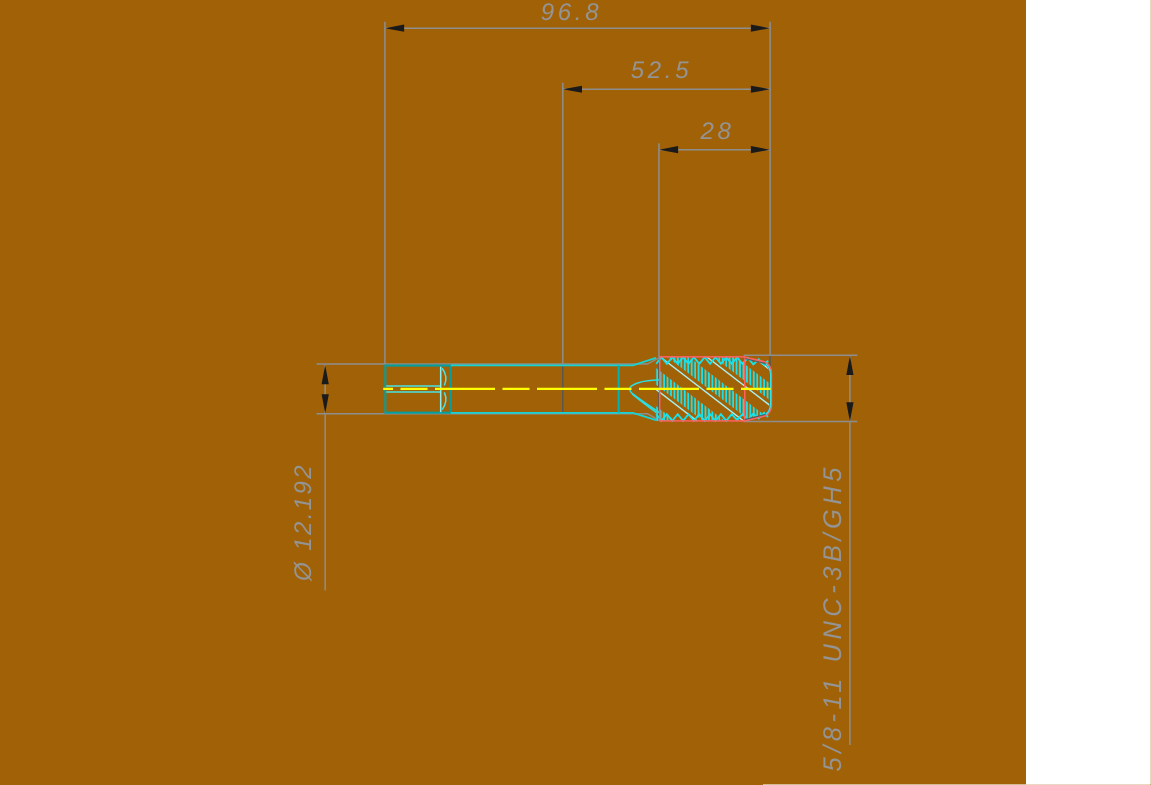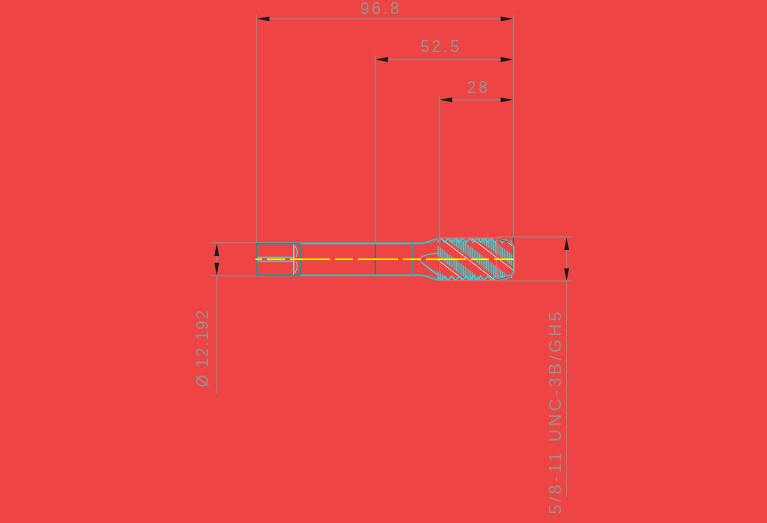--- a/index.html
+++ b/index.html
@@ -1,16 +1,16 @@
 <!DOCTYPE html>
 <html><head>
 <meta charset="utf-8">
 <style>
   html,body{margin:0;padding:0;background:#ffffff;}
-  .wrap{width:767px;height:523px;position:relative;overflow:hidden;background:#ef4444;}
+  .wrap{width:684px;height:523px;position:relative;overflow:hidden;background:#a16207;font-style:italic;}
   svg{position:absolute;left:0;top:0;}
   text{font-family:"Liberation Sans", sans-serif;fill:#949494;}
 </style>
 </head>
 <body>
 <div class="wrap">
 <svg width="767" height="523" viewBox="0 0 767 523">
   <defs>
     <pattern id="vh" width="2.3" height="40" patternUnits="userSpaceOnUse">
       <line x1="1.1" y1="0" x2="1.1" y2="40" stroke="#21dfe6" stroke-width="1.25"></line>

